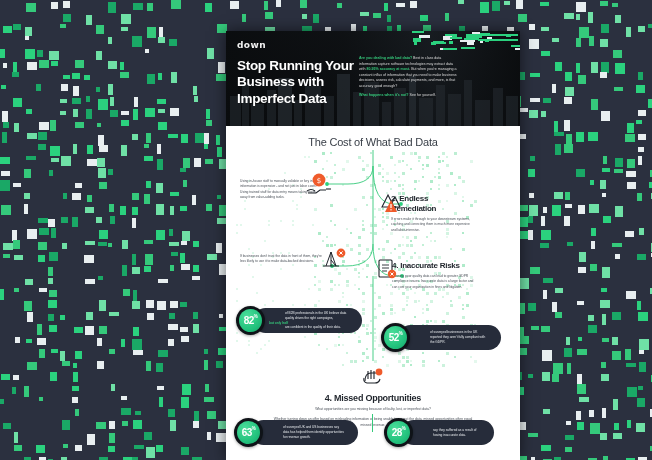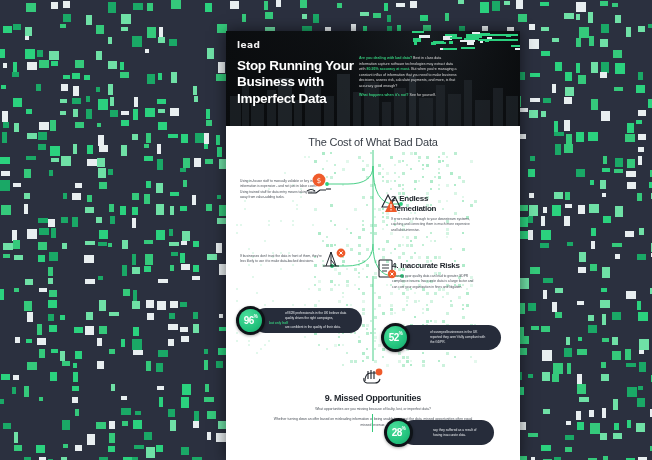--- a/index.html
+++ b/index.html
@@ -1070,21 +1070,21 @@
         <i style="left:107px;top:17px;width:7px;height:2px;background:#e8eef0"></i>
         <i style="left:64px;top:1px;width:8px;height:4px;background:#e8eef0"></i>
         <i style="left:35px;top:17px;width:14px;height:2px;background:#2bd17e"></i>
         <i style="left:42px;top:6px;width:12px;height:2px;background:#2bd17e"></i>
         <i style="left:6px;top:10px;width:3px;height:4px;background:#2bd17e"></i>
         <i style="left:77px;top:8px;width:4px;height:3px;background:#2bd17e"></i>
         <i style="left:58px;top:3px;width:52px;height:2px;background:#2bd17e"></i>
         <i style="left:70px;top:8px;width:40px;height:2px;background:#2bd17e"></i>
       </div>
 
-    <div class="logo">lead</div>
+    <div class="logo">down</div>
 
     <div class="hero-left">
       <h1 class="hero-h1">Stop Running Your Business with Imperfect Data</h1>
     </div>
 
     <div class="hero-right">
       <p><span class="hl">Are you dealing with bad data?</span><span> Best in class data information capture software technologies may extract data with </span><span class="hl">80-95% accuracy at most</span><span>. But when you're managing a constant influx of information that you need to make business decisions, assess risk, calculate payments, and more, is that accuracy good enough?</span></p>
       <p class="hero-q"><span style="color:#35c97b;font-weight:700">What happens when it's not?</span><span> See for yourself.</span></p>
     </div>
   </div>
@@ -1628,21 +1628,21 @@
       <circle cx="20" cy="18" r="4.2" fill="#ef5b2b"></circle>
       <path d="M18.5 16.5 L21.5 19.5 M21.5 16.5 L18.5 19.5" stroke="#fff" stroke-width="1"></path>
     </svg>
 
     <div class="pill pill-82">
       <div class="body" style="width:109px">
         <span><span>of B2B professionals in the UK believe data quality drives the right campaigns, </span><em>but only half</em><span> are confident in the quality of their data.</span></span>
       </div>
       <div class="ring">
         <div class="inner">
-            <span>96</span>
+            <span>82</span>
             <sup>%</sup>
           </div>
       </div>
     </div>
 
     <div class="pill pill-52">
       <div class="body" style="width:103px">
         <span>
             <span>of surveyed businesses in the UK reported they aren't fully compliant with the GDPR.</span>
           </span>
@@ -1655,27 +1655,40 @@
       </div>
     </div>
 
     <div class="missed">
       <svg class="mico" viewBox="0 0 26 20">
         <path d="M5 15 Q5 7 11 7 L17 7" stroke="#1f242b" stroke-width="1.1" fill="none"></path>
         <path d="M8 5 L8 13 M11 4 L11 13 M14 5 L14 13" stroke="#1f242b" stroke-width="1.1" fill="none"></path>
         <path d="M4 12 Q3 16 7 17 L15 17 Q19 17 20 13" stroke="#1f242b" stroke-width="1.1" fill="none"></path>
         <circle cx="19" cy="6" r="3.4" fill="#ef5b2b"></circle>
       </svg>
-      <h3>9. Missed Opportunities</h3>
+      <h3>4. Missed Opportunities</h3>
       <p>What opportunities are you missing because of faulty, lost, or imperfect data?</p>
       <p>Whether turning down an offer based on misleading information or being unable to correct the data, missed opportunities often equal missed revenue.</p>
     </div>
 
     <div class="mid-rule"></div>
 
+    <div class="pill pill-63">
+      <div class="body" style="width:107px">
+        <span>
+            <span>of surveyed UK and US businesses say data has helped them identify opportunities for revenue growth.</span>
+          </span>
+      </div>
+      <div class="ring">
+        <div class="inner">
+            <span>63</span>
+            <sup>%</sup>
+          </div>
+      </div>
+    </div>
 
     <div class="pill pill-42">
       <div class="body" style="width:93px">
         <span>
             <span>say they suffered as a result of having inaccurate data.</span>
           </span>
       </div>
       <div class="ring">
         <div class="inner">
             <span>28</span>

